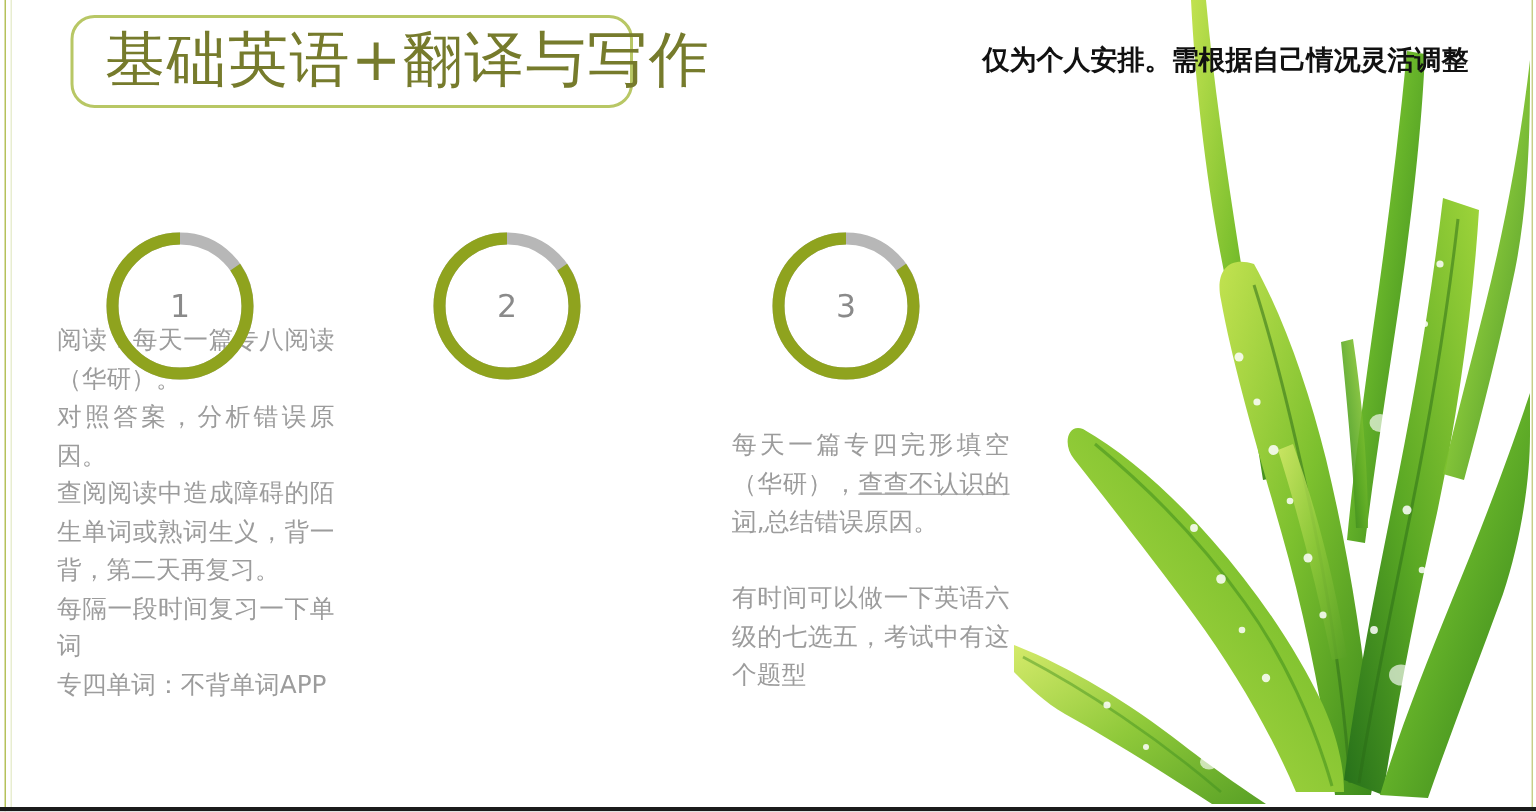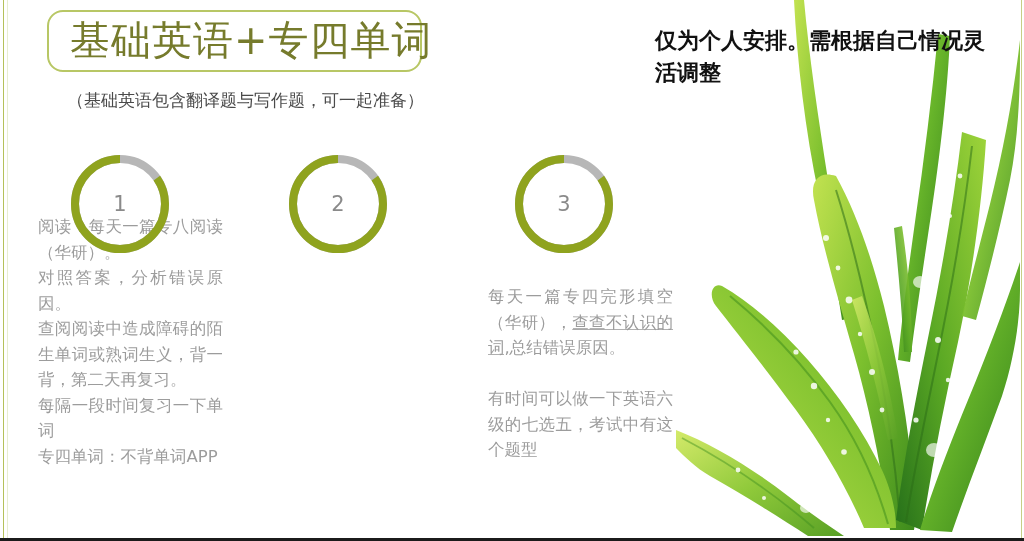--- a/index.html
+++ b/index.html
@@ -62,21 +62,21 @@
     color:#4a4a4a;
     white-space:nowrap;
     font-family:"DejaVu Sans","Liberation Sans",sans-serif;
     z-index:4;
   }
 
   
   .note{
     position:absolute;left:655px;top:25px;
     width:330px;
-    font-size:22px;
+    font-size:18px;
     font-weight:bold;
     line-height:32px;
     color:#111111;
     font-family:"DejaVu Sans","Liberation Sans",sans-serif;
     z-index:6;
   }
 
   
   .col{
     position:absolute;
@@ -215,22 +215,21 @@
       <g fill="#ffffff" opacity="0.65">
         <ellipse cx="244" cy="282" rx="7" ry="6"></ellipse>
         <ellipse cx="258" cy="450" rx="8" ry="7"></ellipse>
         <ellipse cx="214" cy="146" rx="5" ry="5"></ellipse>
         <ellipse cx="130" cy="508" rx="6" ry="5"></ellipse>
       </g>
     </svg>
   </div>
 
   <div class="title-box"></div>
-  <div class="title-text">基础英语+专四单词</div>
-  <div class="subtitle-text">（基础英语包含翻译题与写作题，可一起准备）</div>
+  <div class="title-text">基础英语+翻译与写作</div>
 
   <div class="note">仅为个人安排。需根据自己情况灵活调整</div>
 
   <div class="col col1">
     <div class="ring-wrap">
       <svg width="108" height="108" viewBox="0 0 108 108">
         <circle cx="54" cy="54" r="45" fill="none" stroke="#b7b7b7" stroke-width="8"></circle>
         <circle cx="54" cy="54" r="45" fill="none" stroke="#8fa31e" stroke-width="8" stroke-dasharray="240 283" stroke-dashoffset="-43" transform="rotate(-90 54 54)" stroke-linecap="butt"></circle>
       </svg>
       <div class="ring-num">1</div>

